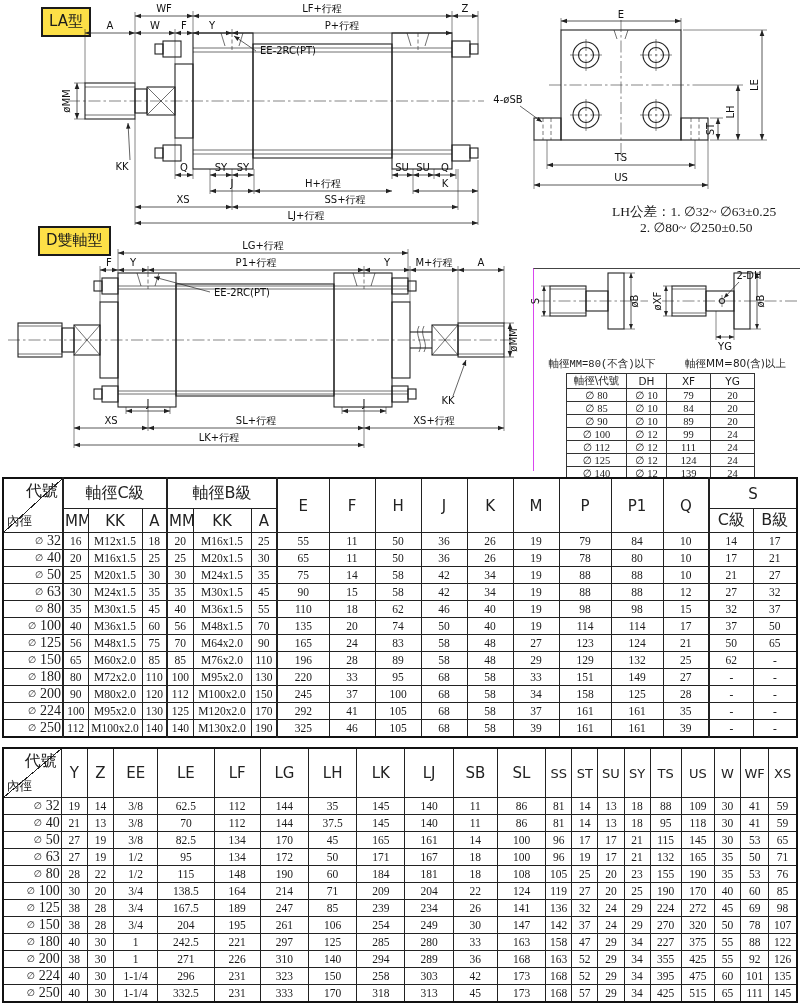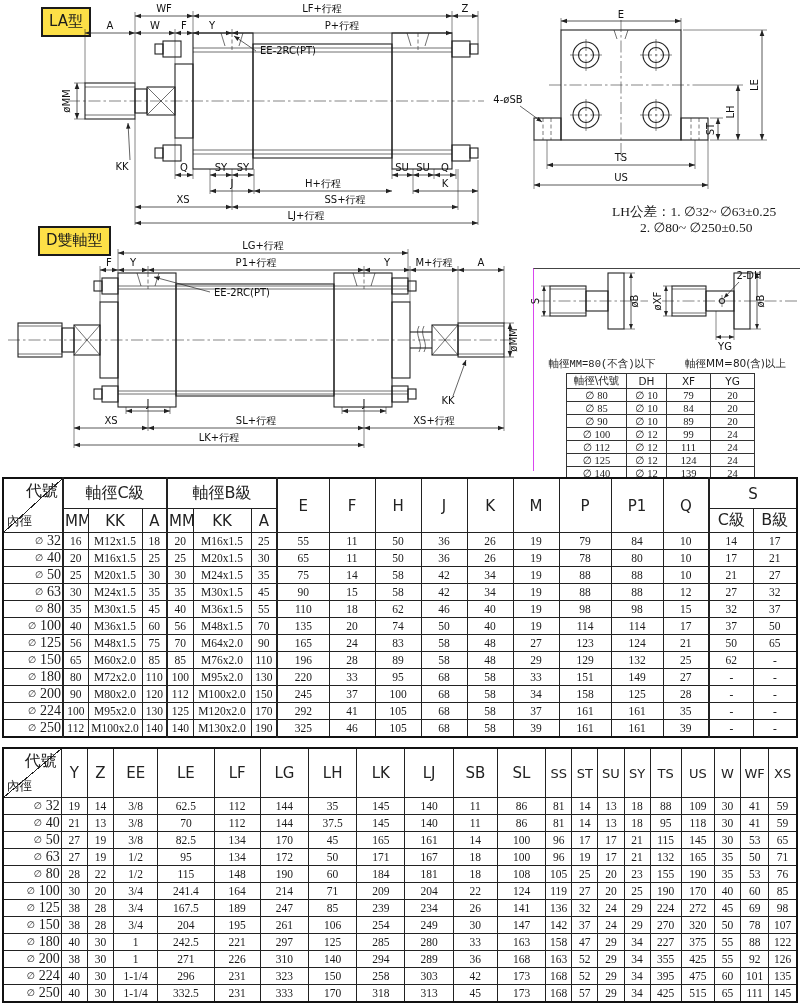--- a/index.html
+++ b/index.html
@@ -931,21 +931,21 @@
           <td>190</td>
           <td>35</td>
           <td>53</td>
           <td>76</td>
         </tr>
         <tr>
           <td class="size"><span class="sym">∅</span><span class="num">100</span></td>
           <td>30</td>
           <td>20</td>
           <td>3/4</td>
-          <td>241.4</td>
+          <td>138.5</td>
           <td>164</td>
           <td>214</td>
           <td>71</td>
           <td>209</td>
           <td>204</td>
           <td>22</td>
           <td>124</td>
           <td>119</td>
           <td>27</td>
           <td>20</td>

